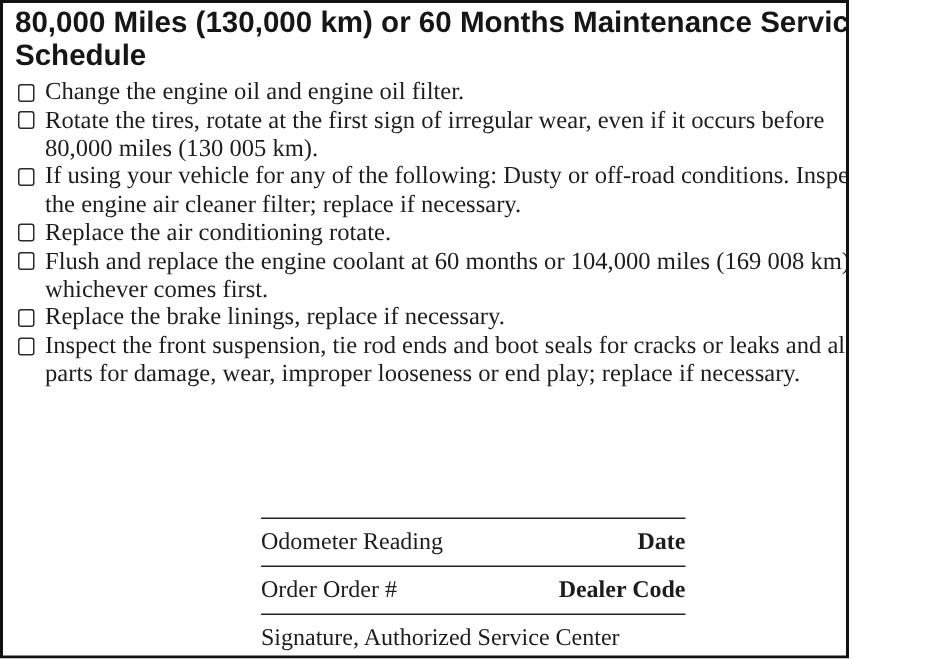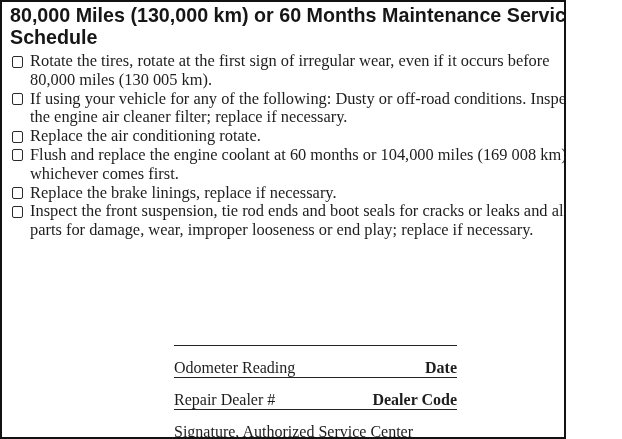--- a/index.html
+++ b/index.html
@@ -66,33 +66,37 @@
     font-size: 16px;
     color: #1d1d1d;
   }
   .frow {
     box-sizing: border-box;
     height: 32px;
     border-top: 1.6px solid #242424;
     padding-top: 1px;
     display: flex;
     justify-content: space-between;
-    align-items: flex-end;
+    align-items: center;
   }
   .frow .lbl-left  { text-align: left; white-space: nowrap; }
   .frow .lbl-right { text-align: right; white-space: nowrap; font-weight: bold; }
 </style>
 </head>
 <body>
 
 <div class="sheet">
 
   <h1 class="doc-title">80,000 Miles (130,000 km) or 60 Months Maintenance Service Schedule</h1>
 
   <ul class="checklist">
+    <li>
+      <span class="cb"></span>
+      <span>Change the engine oil and engine oil filter.</span>
+    </li>
     <li>
       <span class="cb"></span>
       <span>Rotate the tires, rotate at the first sign of irregular wear, even if it occurs before 80,000 miles (130 005 km).</span>
     </li>
     <li>
       <span class="cb"></span>
       <span>If using your vehicle for any of the following: Dusty or off-road conditions. Inspect the engine air cleaner filter; replace if necessary.</span>
     </li>
     <li>
       <span class="cb"></span>
@@ -111,21 +115,21 @@
       <span>Inspect the front suspension, tie rod ends and boot seals for cracks or leaks and all parts for damage, wear, improper looseness or end play; replace if necessary.</span>
     </li>
   </ul>
 
   <div class="record-form">
     <div class="frow">
       <span class="lbl-left">Odometer Reading</span>
       <span class="lbl-right">Date</span>
     </div>
     <div class="frow">
-      <span class="lbl-left">Repair Dealer #</span>
+      <span class="lbl-left">Order Order #</span>
       <span class="lbl-right">Dealer Code</span>
     </div>
     <div class="frow">
       <span class="lbl-left">Signature, Authorized Service Center</span>
       <span class="lbl-right"></span>
     </div>
   </div>
 
 </div>
 

